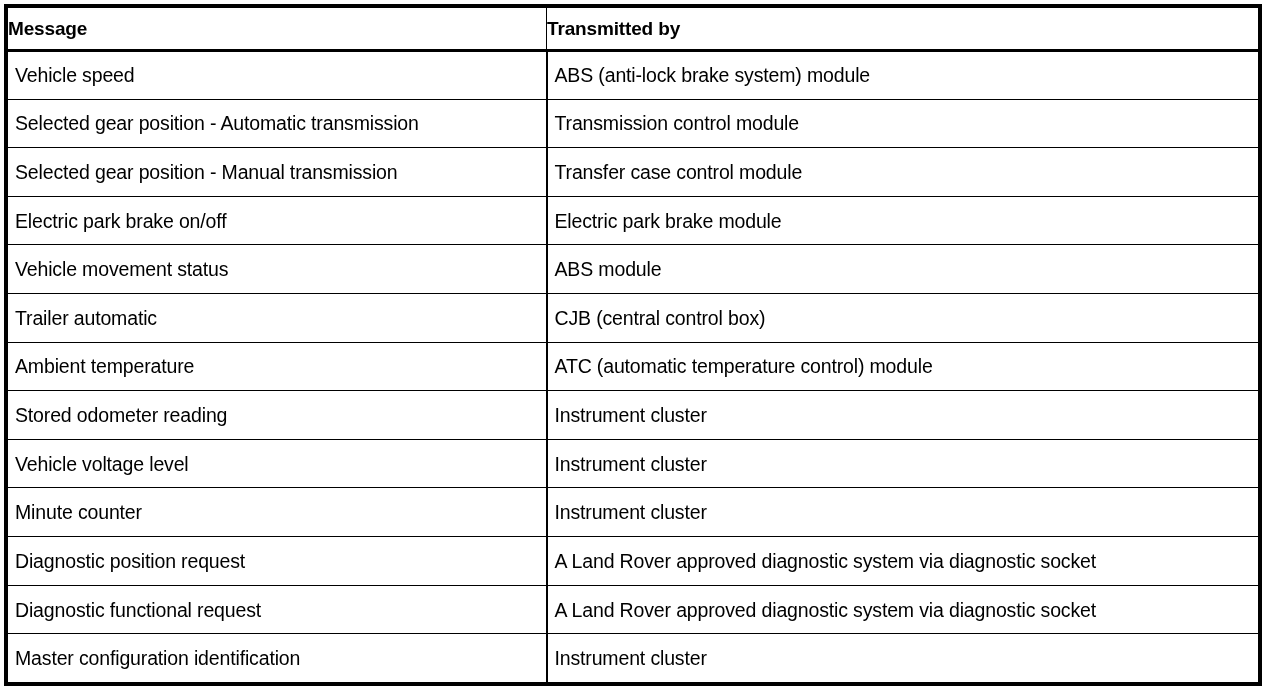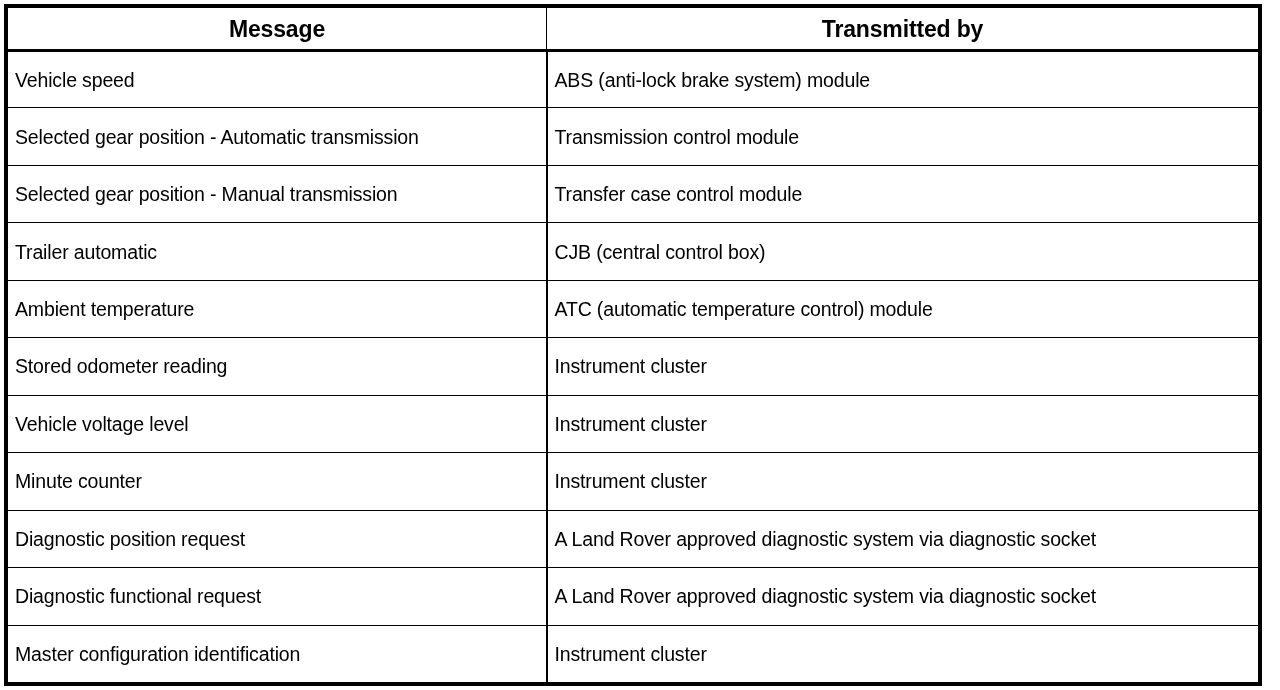--- a/index.html
+++ b/index.html
@@ -53,23 +53,22 @@
     line-height: 22px;
     font-weight: normal;
     white-space: nowrap;
     overflow: hidden;
     text-align: left;
     letter-spacing: -0.15px;
   }
 
   table.msg-table thead th {
     font-weight: bold;
-    text-align: center;
     padding-left: 0;
-    font-size: 23px;
+    font-size: 19px;
     border-bottom: 3px solid #000000;
     height: 41px;
   }
 
   table.msg-table tbody tr { height: 42.4px; }
 
   table.msg-table tbody td.cell-message {
     border-right: 2px solid #000000;
   }
 </style>
@@ -96,20 +95,28 @@
           </tr>
           <tr>
             <td class="cell-message">Selected gear position - Automatic transmission</td>
             <td class="cell-transmitter">Transmission control module</td>
           </tr>
           <tr>
             <td class="cell-message">Selected gear position - Manual transmission</td>
             <td class="cell-transmitter">Transfer case control module</td>
           </tr>
           <tr>
+            <td class="cell-message">Electric park brake on/off</td>
+            <td class="cell-transmitter">Electric park brake module</td>
+          </tr>
+          <tr>
+            <td class="cell-message">Vehicle movement status</td>
+            <td class="cell-transmitter">ABS module</td>
+          </tr>
+          <tr>
             <td class="cell-message">Trailer automatic</td>
             <td class="cell-transmitter">CJB (central control box)</td>
           </tr>
           <tr>
             <td class="cell-message">Ambient temperature</td>
             <td class="cell-transmitter">ATC (automatic temperature control) module</td>
           </tr>
           <tr>
             <td class="cell-message">Stored odometer reading</td>
             <td class="cell-transmitter">Instrument cluster</td>

